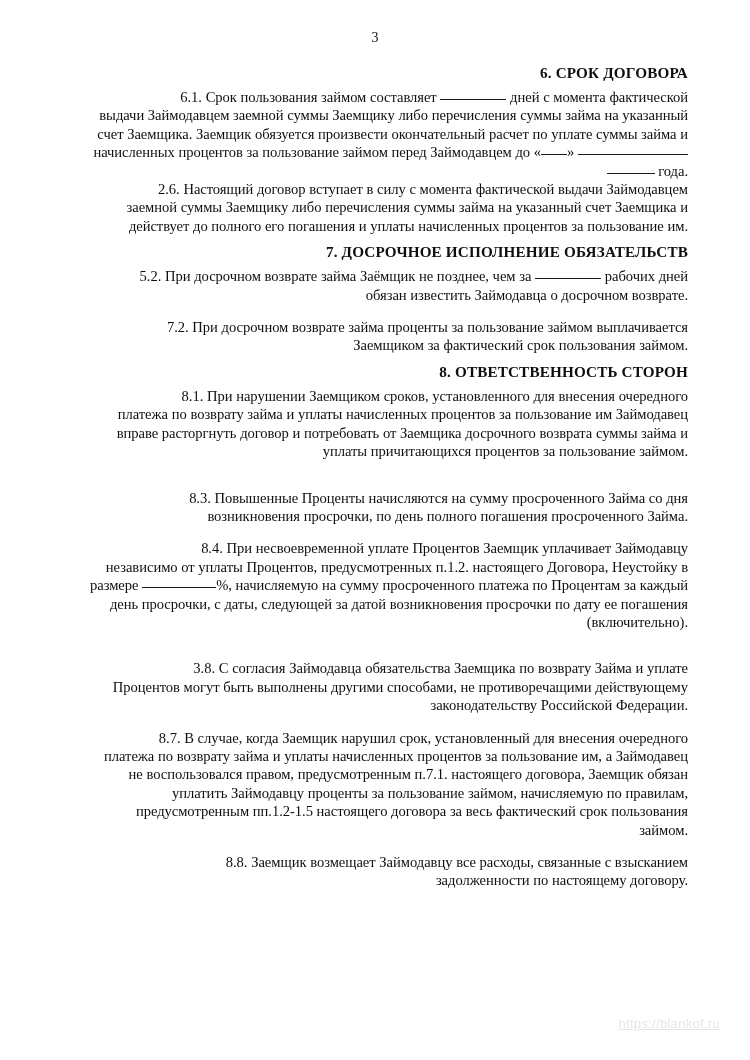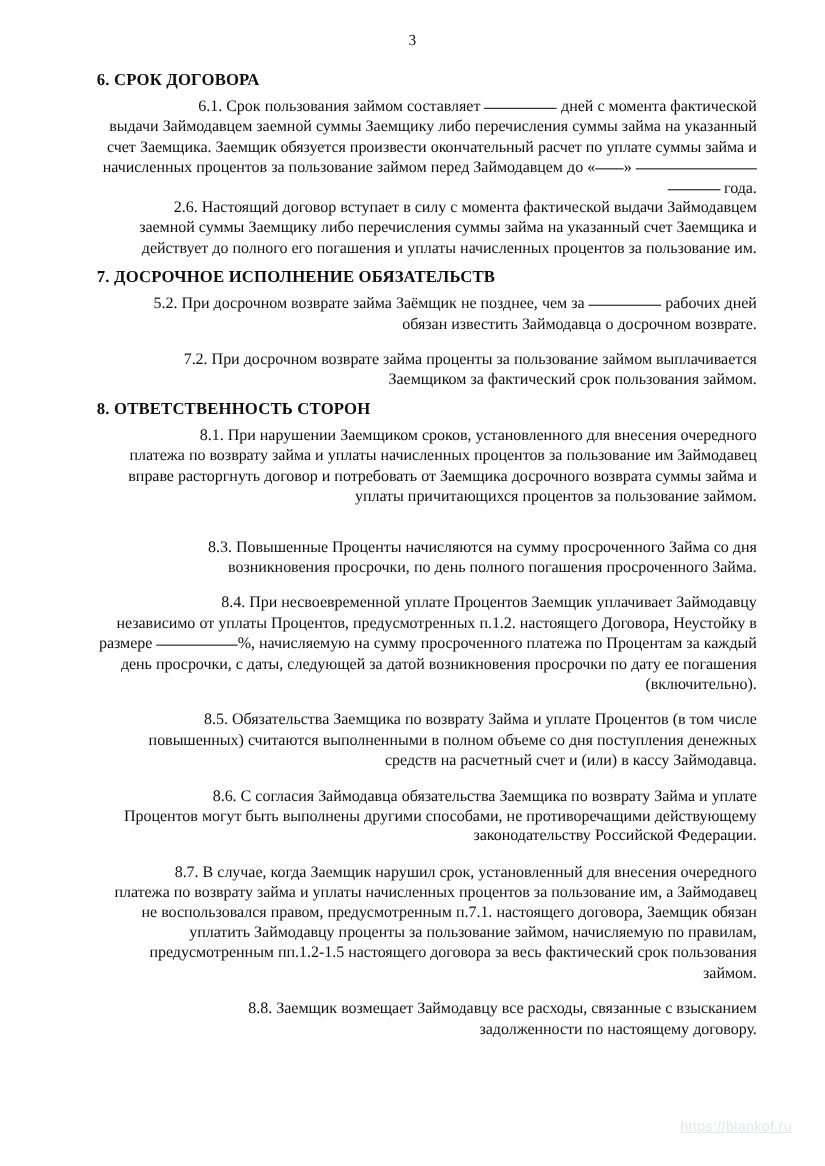--- a/index.html
+++ b/index.html
@@ -33,21 +33,21 @@
   }
   .content {
     position: absolute;
     left: 88px;
     top: 62px;
     width: 600px;
   }
   h2.section-heading {
     font-size: 15.2px;
     font-weight: bold;
-    text-align: left;
+    text-align: right;
     margin: 0;
     padding: 0;
     line-height: 21px;
     letter-spacing: 0.15px;
   }
   .heading-block {
     padding-top: 6px;
     padding-bottom: 5px;
   }
   .heading-block.first {
@@ -125,24 +125,23 @@
     <div class="gap-md"></div>
 
     <p class="clause">8.3. Повышенные Проценты начисляются на сумму просроченного Займа со дня возникновения просрочки, по день полного погашения просроченного Займа.</p>
     <div class="gap-md"></div>
 
     <p class="clause">
       <span>8.4. При несвоевременной уплате Процентов Заемщик уплачивает Займодавцу независимо от уплаты Процентов, предусмотренных п.1.2. настоящего Договора, Неустойку в размере </span><span class="blank w-lg"></span><span>%, начисляемую на сумму просроченного платежа по Процентам за каждый день просрочки, с даты, следующей за датой возникновения просрочки по дату ее погашения (включительно).</span>
     </p>
     <div class="gap-md"></div>
 
-    <p class="clause">8.5. Обязательства Заемщика по возврату Займа и уплате Процентов (в том числе повышенных) считаются выполненными в полном объеме со дня поступления денежных средств на расчетный счет и (или) в кассу Займодавца.</p>
     <div class="gap-md"></div>
 
-    <p class="clause">8.6. С согласия Займодавца обязательства Заемщика по возврату Займа и уплате Процентов могут быть выполнены другими способами, не противоречащими действующему законодательству Российской Федерации.</p>
+    <p class="clause">3.8. С согласия Займодавца обязательства Заемщика по возврату Займа и уплате Процентов могут быть выполнены другими способами, не противоречащими действующему законодательству Российской Федерации.</p>
     <div class="gap-md"></div>
 
     <p class="clause">8.7. В случае, когда Заемщик нарушил срок, установленный для внесения очередного платежа по возврату займа и уплаты начисленных процентов за пользование им, а Займодавец не воспользовался правом, предусмотренным п.7.1. настоящего договора, Заемщик обязан уплатить Займодавцу проценты за пользование займом, начисляемую по правилам, предусмотренным пп.1.2-1.5 настоящего договора за весь фактический срок пользования займом.</p>
     <div class="gap-md"></div>
 
     <p class="clause">8.8. Заемщик возмещает Займодавцу все расходы, связанные с взысканием задолженности по настоящему договору.</p>
 
   </div>
 
   <a class="watermark">https://blankof.ru</a>

